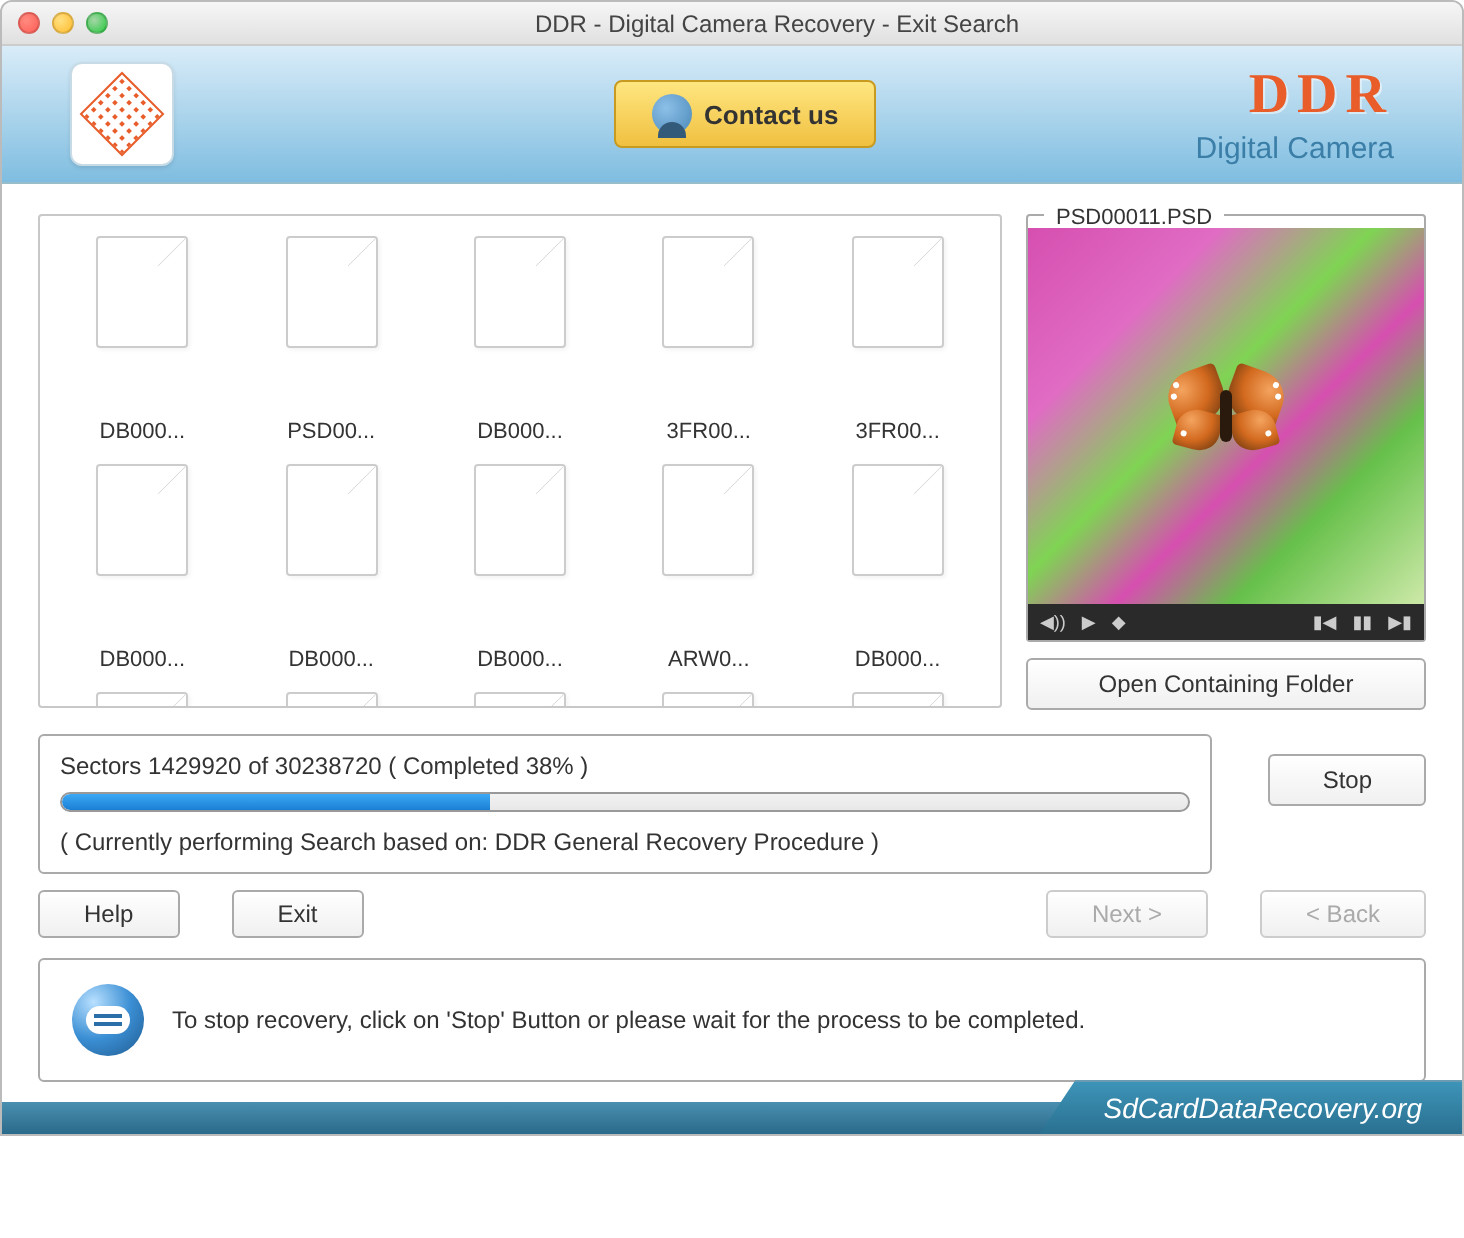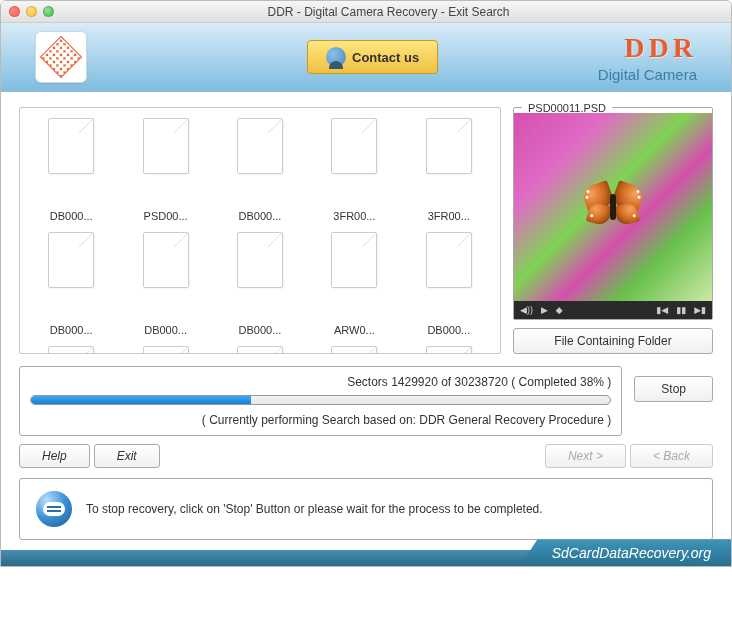--- a/index.html
+++ b/index.html
@@ -39,28 +39,28 @@
 .b-wing { position: absolute; border-radius: 50% 10% 50% 10%; background: radial-gradient(circle at 30% 30%, #f4a460, #d2691e, #5a2f0d); }
 .b-wing.l1 { top: 2px; left: 6px; width: 28px; height: 26px; transform: rotate(-20deg); }
 .b-wing.l2 { top: 22px; left: 10px; width: 22px; height: 20px; transform: rotate(15deg); }
 .b-wing.r1 { top: 2px; right: 6px; width: 28px; height: 26px; transform: rotate(20deg) scaleX(-1); }
 .b-wing.r2 { top: 22px; right: 10px; width: 22px; height: 20px; transform: rotate(-15deg) scaleX(-1); }
 .b-dot { position: absolute; width: 3px; height: 3px; background: #fff; border-radius: 50%; }
 .media-bar { height: 18px; background: #2a2a2a; display: flex; align-items: center; padding: 0 6px; gap: 8px; font-size: 9px; color: #ccc; }
 .media-bar .spacer { flex: 1; }
 .media-bar .m-btn { cursor: pointer; }
 .open-folder-btn { width: 200px; margin-top: 8px; padding: 5px 8px; background: linear-gradient(#fff, #f0f0f0); border: 1px solid #aaa; border-radius: 3px; text-align: center; font-size: 12px; cursor: pointer; }
-.progress-row { display: flex; gap: 12px; margin-top: 12px; align-items: flex-start; text-align: right; }
+.progress-row { display: flex; gap: 28px; margin-top: 12px; align-items: flex-start; }
 .progress-box { flex: 1; border: 1px solid #aaa; border-radius: 3px; padding: 8px 10px; }
 .progress-text { font-size: 12px; color: #333; margin-bottom: 6px; }
 .progress-bar { height: 10px; background: linear-gradient(#f2f2f2, #e8e8e8); border: 1px solid #999; border-radius: 5px; overflow: hidden; position: relative; }
 .progress-fill { height: 100%; background: linear-gradient(#3da9f5, #1a7fd4); border-radius: 5px 0 0 5px; }
 .progress-status { font-size: 12px; color: #333; margin-top: 8px; }
 .stop-btn { padding: 5px 26px; background: linear-gradient(#fff, #f0f0f0); border: 1px solid #aaa; border-radius: 3px; font-size: 12px; cursor: pointer; margin-top: 10px; }
-.nav-row { display: flex; gap: 4px; margin-top: 8px; font-style: italic; }
+.nav-row { display: flex; gap: 26px; margin-top: 8px; }
 .nav-btn { padding: 4px 22px; background: linear-gradient(#fff, #f0f0f0); border: 1px solid #aaa; border-radius: 3px; font-size: 12px; cursor: pointer; }
 .nav-btn.disabled { color: #aaa; border-color: #ccc; cursor: default; }
 .nav-spacer { flex: 1; }
 .info-box { border: 1px solid #aaa; border-radius: 3px; padding: 12px 16px; margin-top: 10px; display: flex; align-items: center; gap: 14px; }
 .info-icon-wrap { width: 36px; height: 36px; border-radius: 50%; background: radial-gradient(circle at 30% 25%, #b8e0ff, #3b8fd4, #1f5a90); display: flex; align-items: center; justify-content: center; }
 .info-inner { width: 22px; height: 14px; background: #fff; border-radius: 7px; position: relative; }
 .info-inner::before, .info-inner::after { content: ''; position: absolute; left: 4px; right: 4px; height: 2px; background: #2b6fa8; }
 .info-inner::before { top: 4px; }
 .info-inner::after { top: 8px; }
 .footer { background: linear-gradient(#4a8fb0, #2a6a8a); height: 16px; position: relative; }
@@ -187,21 +187,21 @@
               <span class="m-btn">◀))</span>
               <span class="m-btn">▶</span>
               <span class="m-btn">◆</span>
               <span class="spacer"></span>
               <span class="m-btn">▮◀</span>
               <span class="m-btn">▮▮</span>
               <span class="m-btn">▶▮</span>
             </div>
           </div>
         </div>
-        <div class="open-folder-btn">File Containing Folder</div>
+        <div class="open-folder-btn">Open Containing Folder</div>
       </div>
     </div>
 
     <div class="progress-row">
       <div class="progress-box">
         <div class="progress-text">Sectors 1429920 of 30238720   ( Completed  38% )</div>
         <div class="progress-bar">
           <div class="progress-fill" style="width:38%"></div>
         </div>
         <div class="progress-status">( Currently performing Search based on: DDR General Recovery Procedure )</div>

